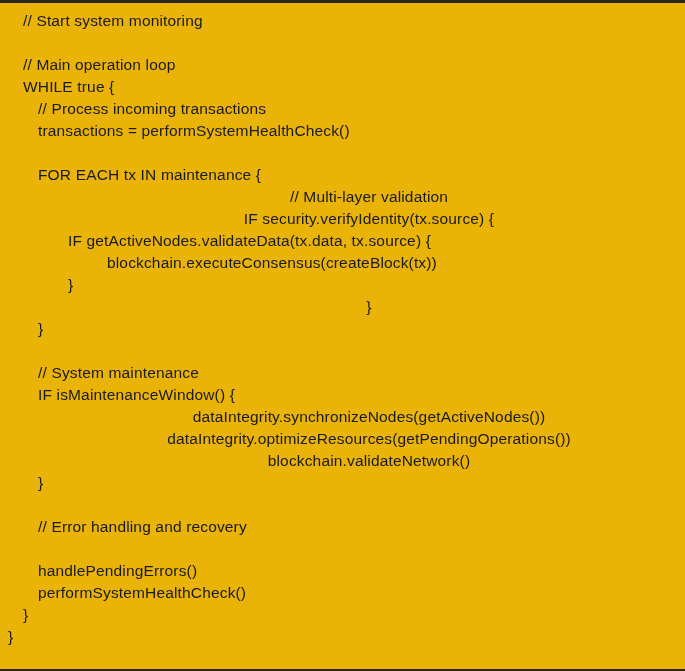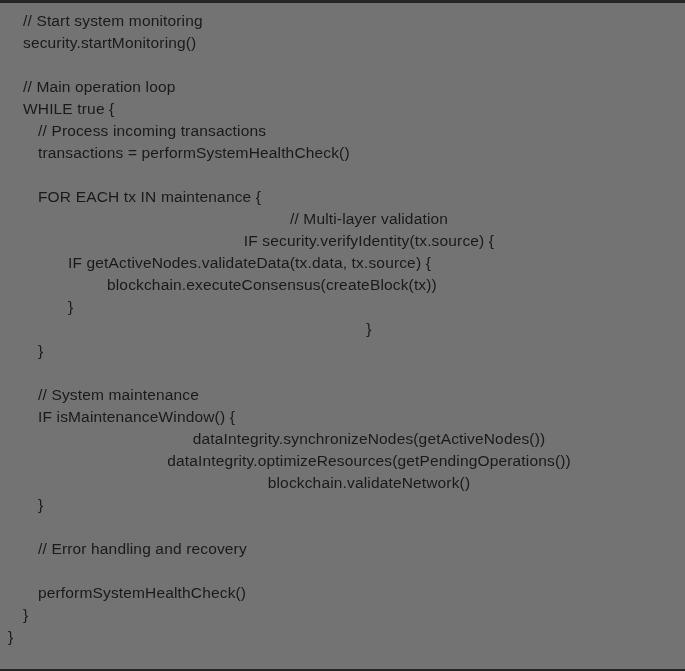--- a/index.html
+++ b/index.html
@@ -11,21 +11,21 @@
     width: 685px;
     height: 671px;
     overflow: hidden;
     font-family: "Liberation Sans", sans-serif;
   }
   #code-block {
     position: relative;
     box-sizing: border-box;
     width: 685px;
     height: 671px;
-    background: #737373;
+    background: #eab308;
     border-top: 3px solid #262626;
     border-bottom: 2px solid #262626;
     padding: 7px 0 0 0;
   }
   .code-lines {
     display: block;
     margin: 0;
     padding: 0;
     list-style: none;
   }
@@ -49,21 +49,20 @@
   .ind-3 { padding-left: 53px; text-align: center; }
   .ind-4 { padding-left: 68px; }
   .ind-5 { padding-left: 63px; margin-left: 44px; }
 </style>
 </head>
 <body>
 
 <div id="code-block">
   <div class="code-lines">
       <div class="code-line ind-1">// Start system monitoring</div>
-      <div class="code-line ind-1">security.startMonitoring()</div>
       <div class="code-line ind-0 blank"></div>
       <div class="code-line ind-1">// Main operation loop</div>
       <div class="code-line ind-1">WHILE true {</div>
       <div class="code-line ind-2">// Process incoming transactions</div>
       <div class="code-line ind-2">transactions = performSystemHealthCheck()</div>
       <div class="code-line ind-0 blank"></div>
       <div class="code-line ind-2">FOR EACH tx IN maintenance {</div>
       <div class="code-line ind-3">// Multi-layer validation</div>
       <div class="code-line ind-3">IF security.verifyIdentity(tx.source) {</div>
       <div class="code-line ind-4">IF getActiveNodes.validateData(tx.data, tx.source) {</div>
@@ -74,17 +73,18 @@
       <div class="code-line ind-0 blank"></div>
       <div class="code-line ind-2">// System maintenance</div>
       <div class="code-line ind-2">IF isMaintenanceWindow() {</div>
       <div class="code-line ind-3">dataIntegrity.synchronizeNodes(getActiveNodes())</div>
       <div class="code-line ind-3">dataIntegrity.optimizeResources(getPendingOperations())</div>
       <div class="code-line ind-3">blockchain.validateNetwork()</div>
       <div class="code-line ind-2">}</div>
       <div class="code-line ind-0 blank"></div>
       <div class="code-line ind-2">// Error handling and recovery</div>
       <div class="code-line ind-0 blank"></div>
+      <div class="code-line ind-2">handlePendingErrors()</div>
       <div class="code-line ind-2">performSystemHealthCheck()</div>
       <div class="code-line ind-1">}</div>
       <div class="code-line ind-0">}</div>
     </div>
 </div>
 
 </body></html>

